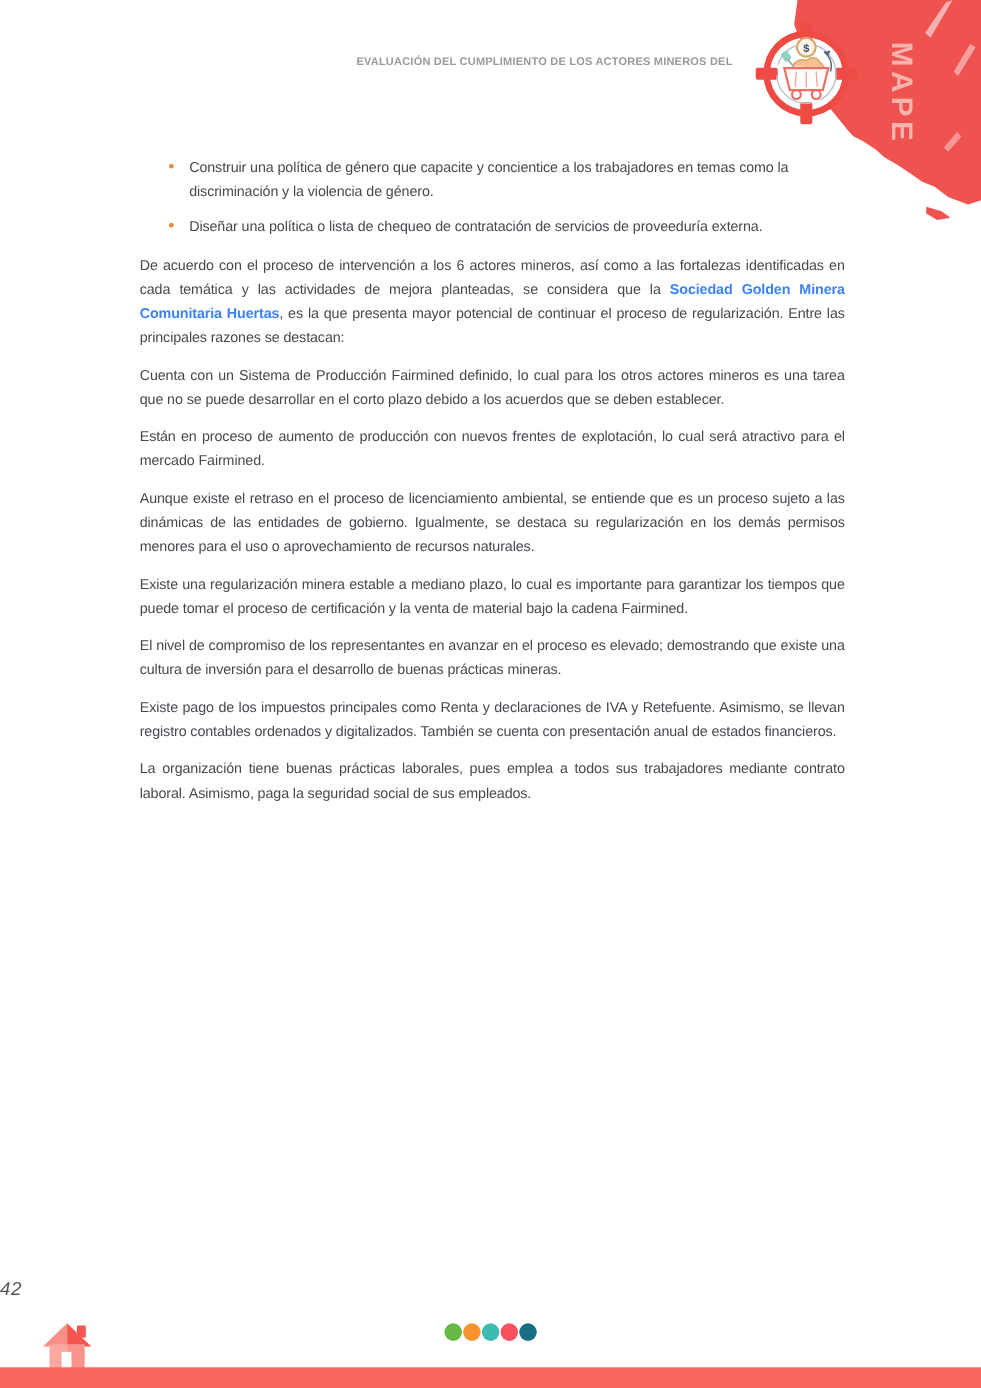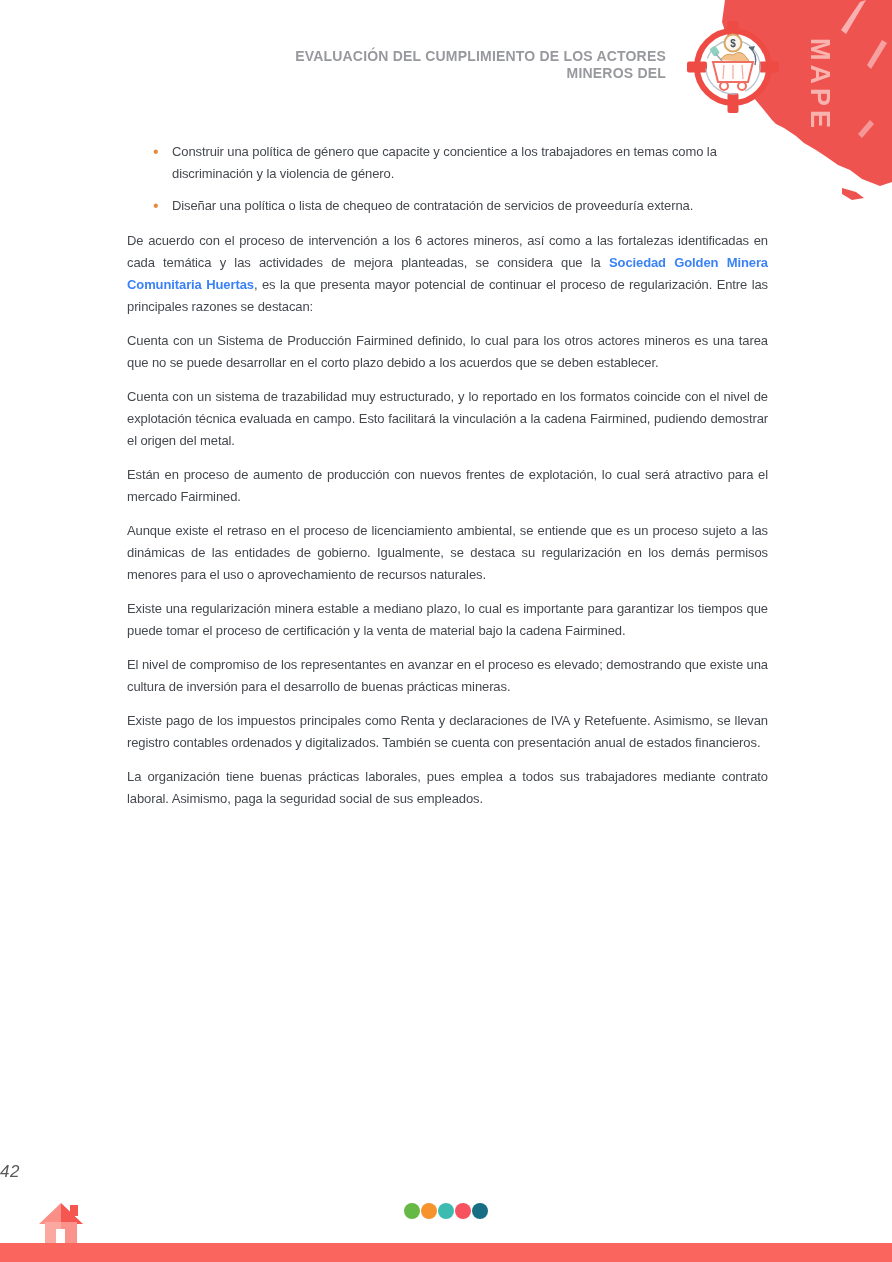--- a/index.html
+++ b/index.html
@@ -3,21 +3,21 @@
 <meta charset="utf-8">
 <style>
   html,body{margin:0;padding:0;background:#ffffff;}
   .page{
     position:relative;width:892px;height:1262px;background:#ffffff;
     font-family:"Liberation Sans",sans-serif;overflow:hidden;
   }
   
   .doc-title{
     position:absolute;top:48px;right:226px;width:420px;
-    text-align:right;font-weight:bold;font-size:14px;line-height:17px;
+    text-align:right;font-weight:bold;font-size:10px;line-height:17px;
     color:#97999d;letter-spacing:.2px;
   }
   .brush{position:absolute;top:0;right:0;width:200px;height:205px;}
   .logo{position:absolute;top:20px;left:686px;width:94px;height:94px;}
   .mape{
     position:absolute;top:38px;left:804px;height:110px;
     writing-mode:vertical-rl;text-orientation:mixed;
     font-weight:bold;font-size:27px;letter-spacing:4px;color:#f8b3ae;
   }
   
@@ -90,21 +90,20 @@
 
   <div class="content">
     <ul class="bullet-list">
       <li>Construir una política de género que capacite y concientice a los trabajadores en temas como la discriminación y la violencia de género.</li>
       <li>Diseñar una política o lista de chequeo de contratación de servicios de proveeduría externa.</li>
     </ul>
 
     <p><span>De acuerdo con el proceso de intervención a los 6 actores mineros, así como a las fortalezas identificadas en cada temática y las actividades de mejora planteadas, se considera que la </span><b>Sociedad Golden Minera Comunitaria Huertas</b><span>, es la que presenta mayor potencial de continuar el proceso de regularización. Entre las principales razones se destacan:</span></p>
 
     <p>Cuenta con un Sistema de Producción Fairmined definido, lo cual para los otros actores mineros es una tarea que no se puede desarrollar en el corto plazo debido a los acuerdos que se deben establecer.</p>
-    <p>Cuenta con un sistema de trazabilidad muy estructurado, y lo reportado en los formatos coincide con el nivel de explotación técnica evaluada en campo. Esto facilitará la vinculación a la cadena Fairmined, pudiendo demostrar el origen del metal.</p>
     <p>Están en proceso de aumento de producción con nuevos frentes de explotación, lo cual será atractivo para el mercado Fairmined.</p>
     <p>Aunque existe el retraso en el proceso de licenciamiento ambiental, se entiende que es un proceso sujeto a las dinámicas de las entidades de gobierno. Igualmente, se destaca su regularización en los demás permisos menores para el uso o aprovechamiento de recursos naturales.</p>
     <p>Existe una regularización minera estable a mediano plazo, lo cual es importante para garantizar los tiempos que puede tomar el proceso de certificación y la venta de material bajo la cadena Fairmined.</p>
     <p>El nivel de compromiso de los representantes en avanzar en el proceso es elevado; demostrando que existe una cultura de inversión para el desarrollo de buenas prácticas mineras.</p>
     <p>Existe pago de los impuestos principales como Renta y declaraciones de IVA y Retefuente. Asimismo, se llevan registro contables ordenados y digitalizados. También se cuenta con presentación anual de estados financieros.</p>
     <p>La organización tiene buenas prácticas laborales, pues emplea a todos sus trabajadores mediante contrato laboral. Asimismo, paga la seguridad social de sus empleados.</p>
   </div>
 
   <div class="page-num">42</div>
 

